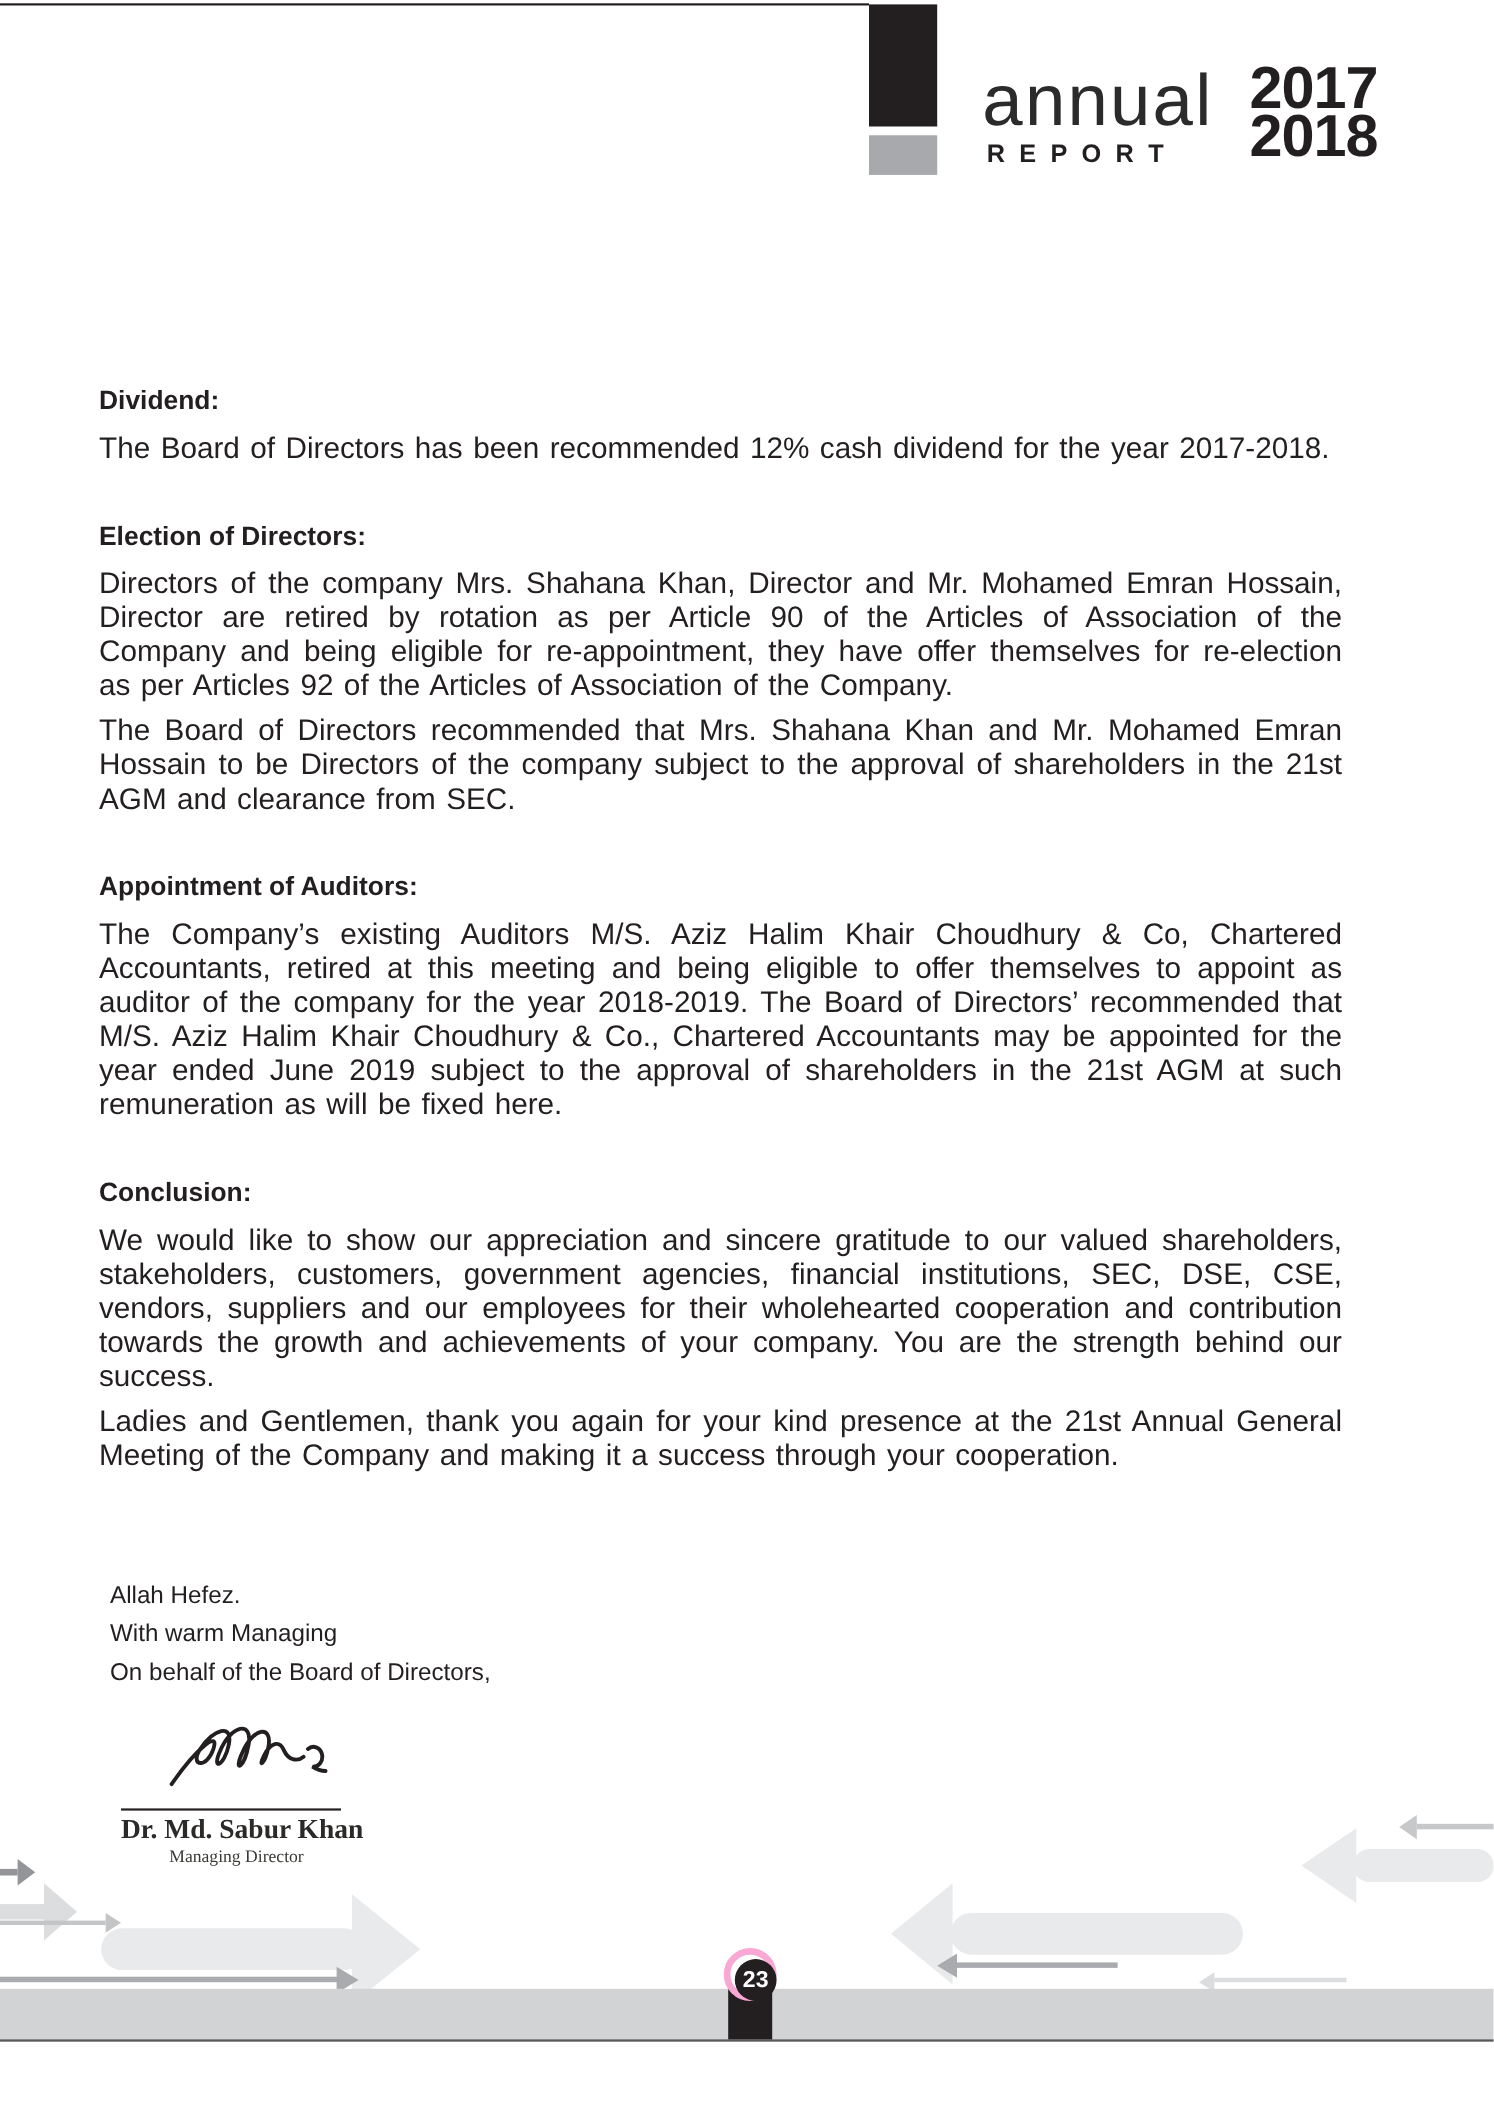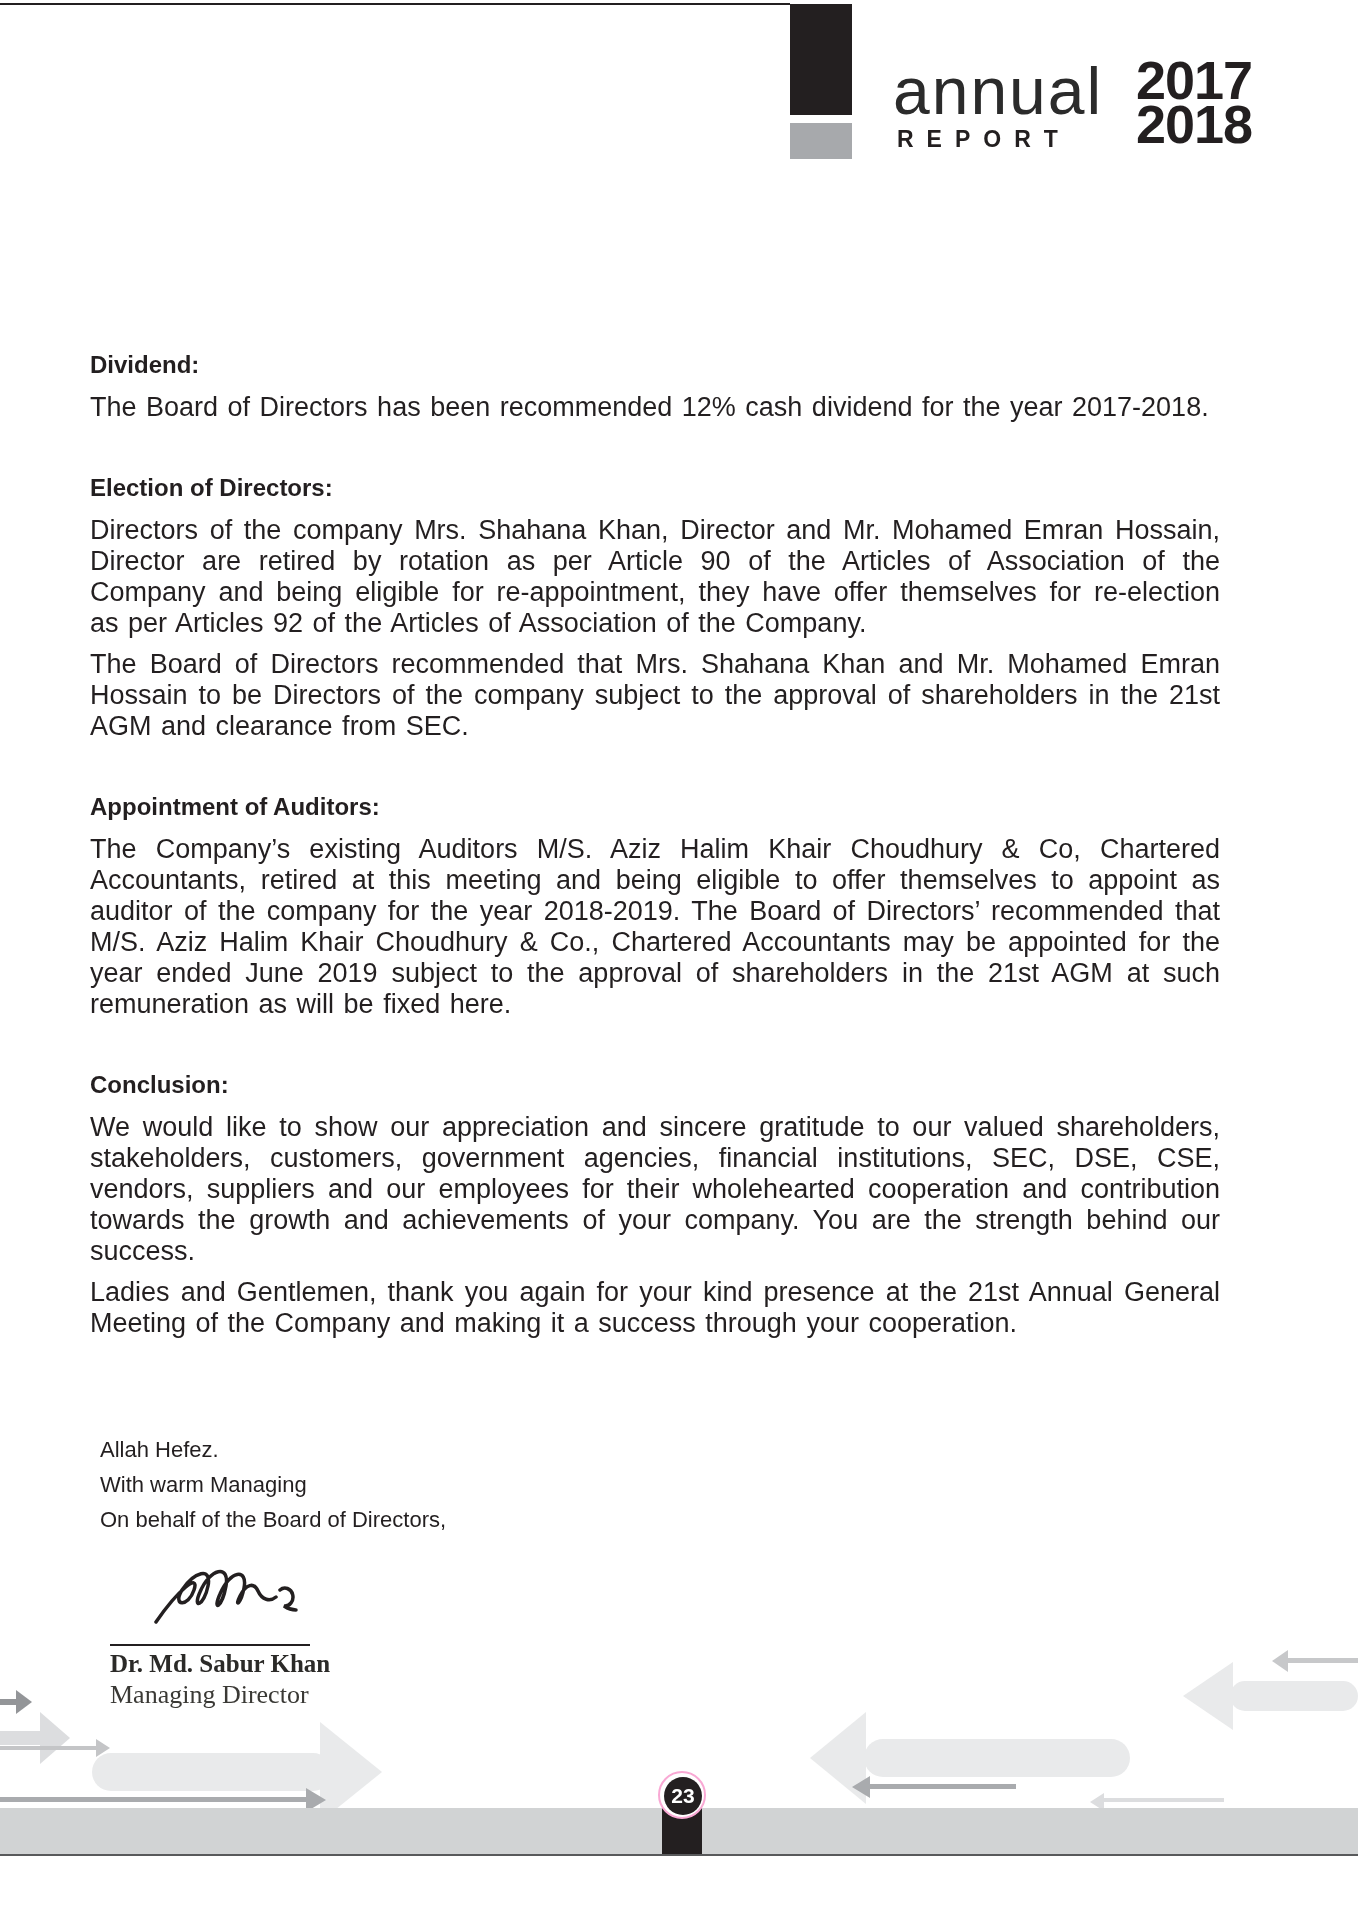--- a/index.html
+++ b/index.html
@@ -41,31 +41,31 @@
   
   .closing{position:absolute;left:100px;top:1432px;font-size:22px;line-height:35px;}
   .sig{position:absolute;left:108px;top:1558px;}
   .sig-scribble{position:absolute;left:40px;top:2px;width:175px;height:80px;}
   .sig-rule{position:absolute;left:2px;top:86px;width:200px;height:2px;background:#231f20;}
   .sig-name{
     position:absolute;left:2px;top:92px;width:210px;text-align:center;white-space:nowrap;
     font-family:"Liberation Serif",serif;font-weight:bold;font-size:25px;color:#2b2a28;
   }
   .sig-title{
-    position:absolute;left:2px;top:122px;width:210px;text-align:left;white-space:nowrap;
-    font-family:"Liberation Serif",serif;font-size:26px;color:#3a3935;
+    position:absolute;left:2px;top:122px;width:210px;text-align:center;white-space:nowrap;
+    font-family:"Liberation Serif",serif;font-size:16px;color:#3a3935;
   }
   
   .shaft{position:absolute;}
   .tri{position:absolute;width:0;height:0;}
   .band{position:absolute;left:0;top:1808px;width:1358px;height:46px;background:#d1d3d4;border-bottom:2px solid #58595b;}
   .page-bar{position:absolute;left:662px;top:1790px;width:40px;height:64px;background:#231f20;}
   .page-badge{
     position:absolute;left:658px;top:1771px;width:48px;height:48px;border-radius:50%;
-    background:#ffffff;border:2px solid #f9a8d4;box-sizing:border-box;
+    background:#ffffff;border:6px solid #f9a8d4;box-sizing:border-box;
   }
   .page-badge-inner{
     position:absolute;left:4px;top:4px;width:38px;height:38px;border-radius:50%;background:#231f20;
     color:#ffffff;font-size:21px;font-weight:bold;text-align:center;line-height:38px;
   }
 </style>
 </head>
 <body>
 
 <div class="page">

